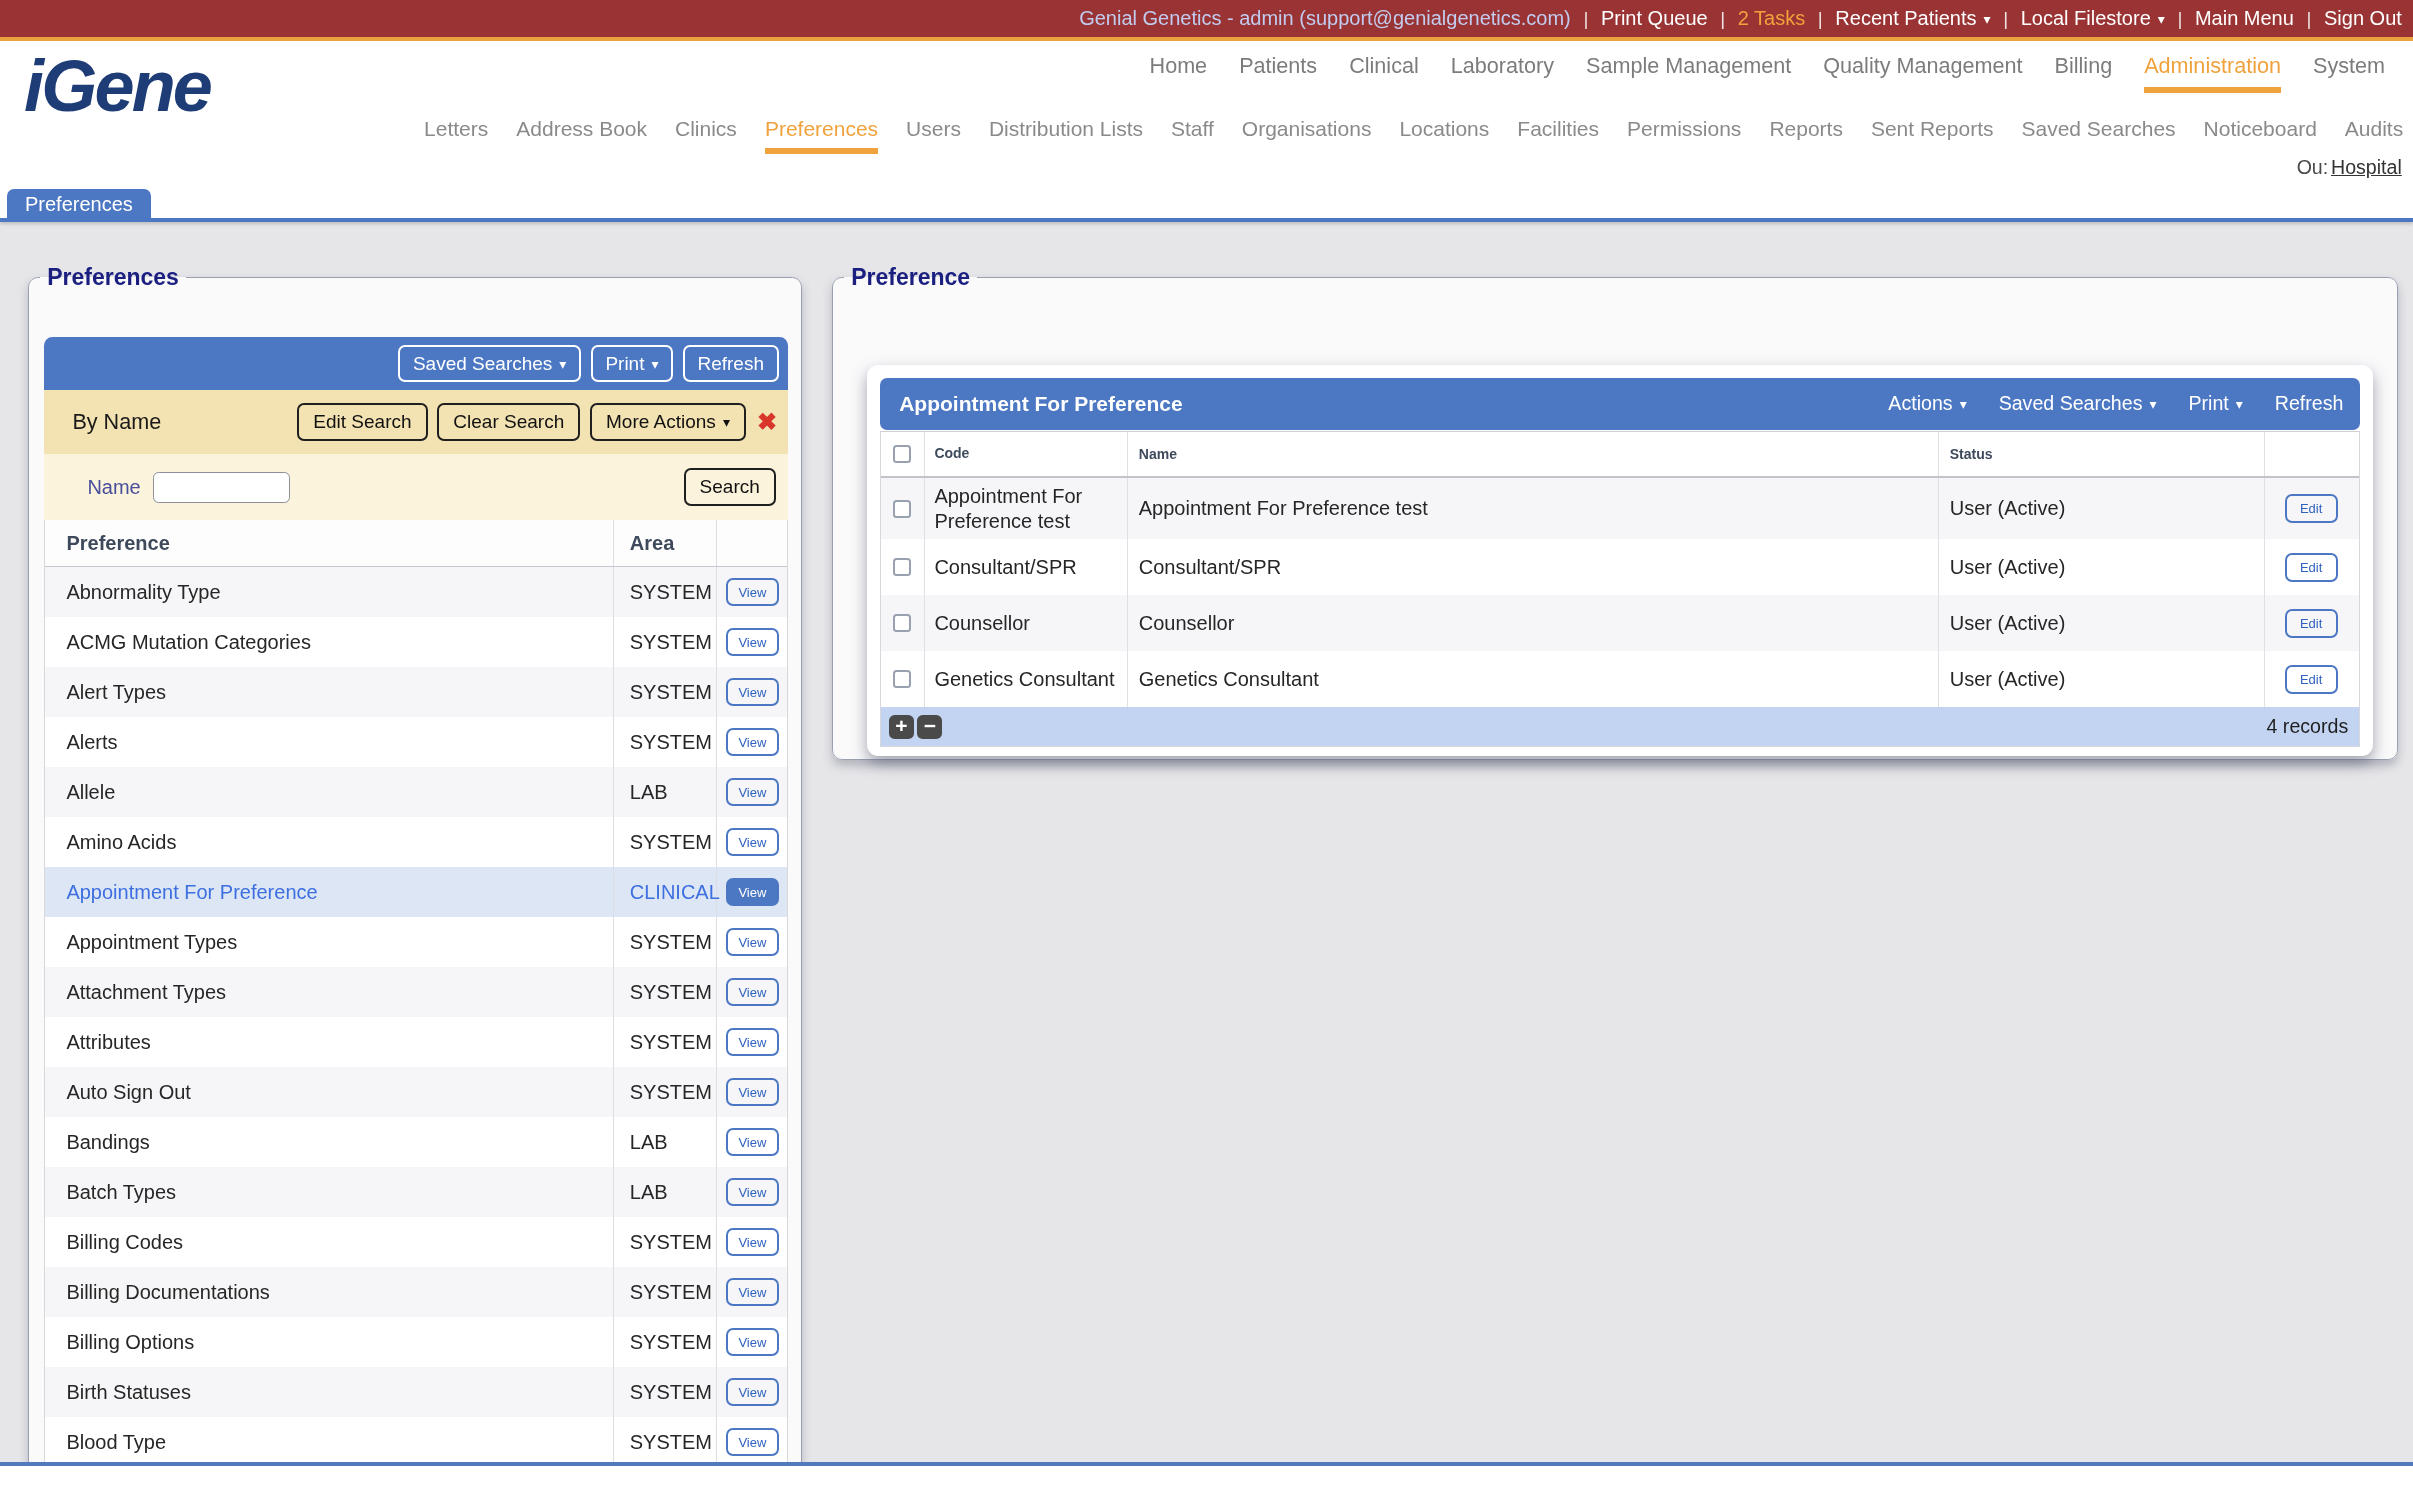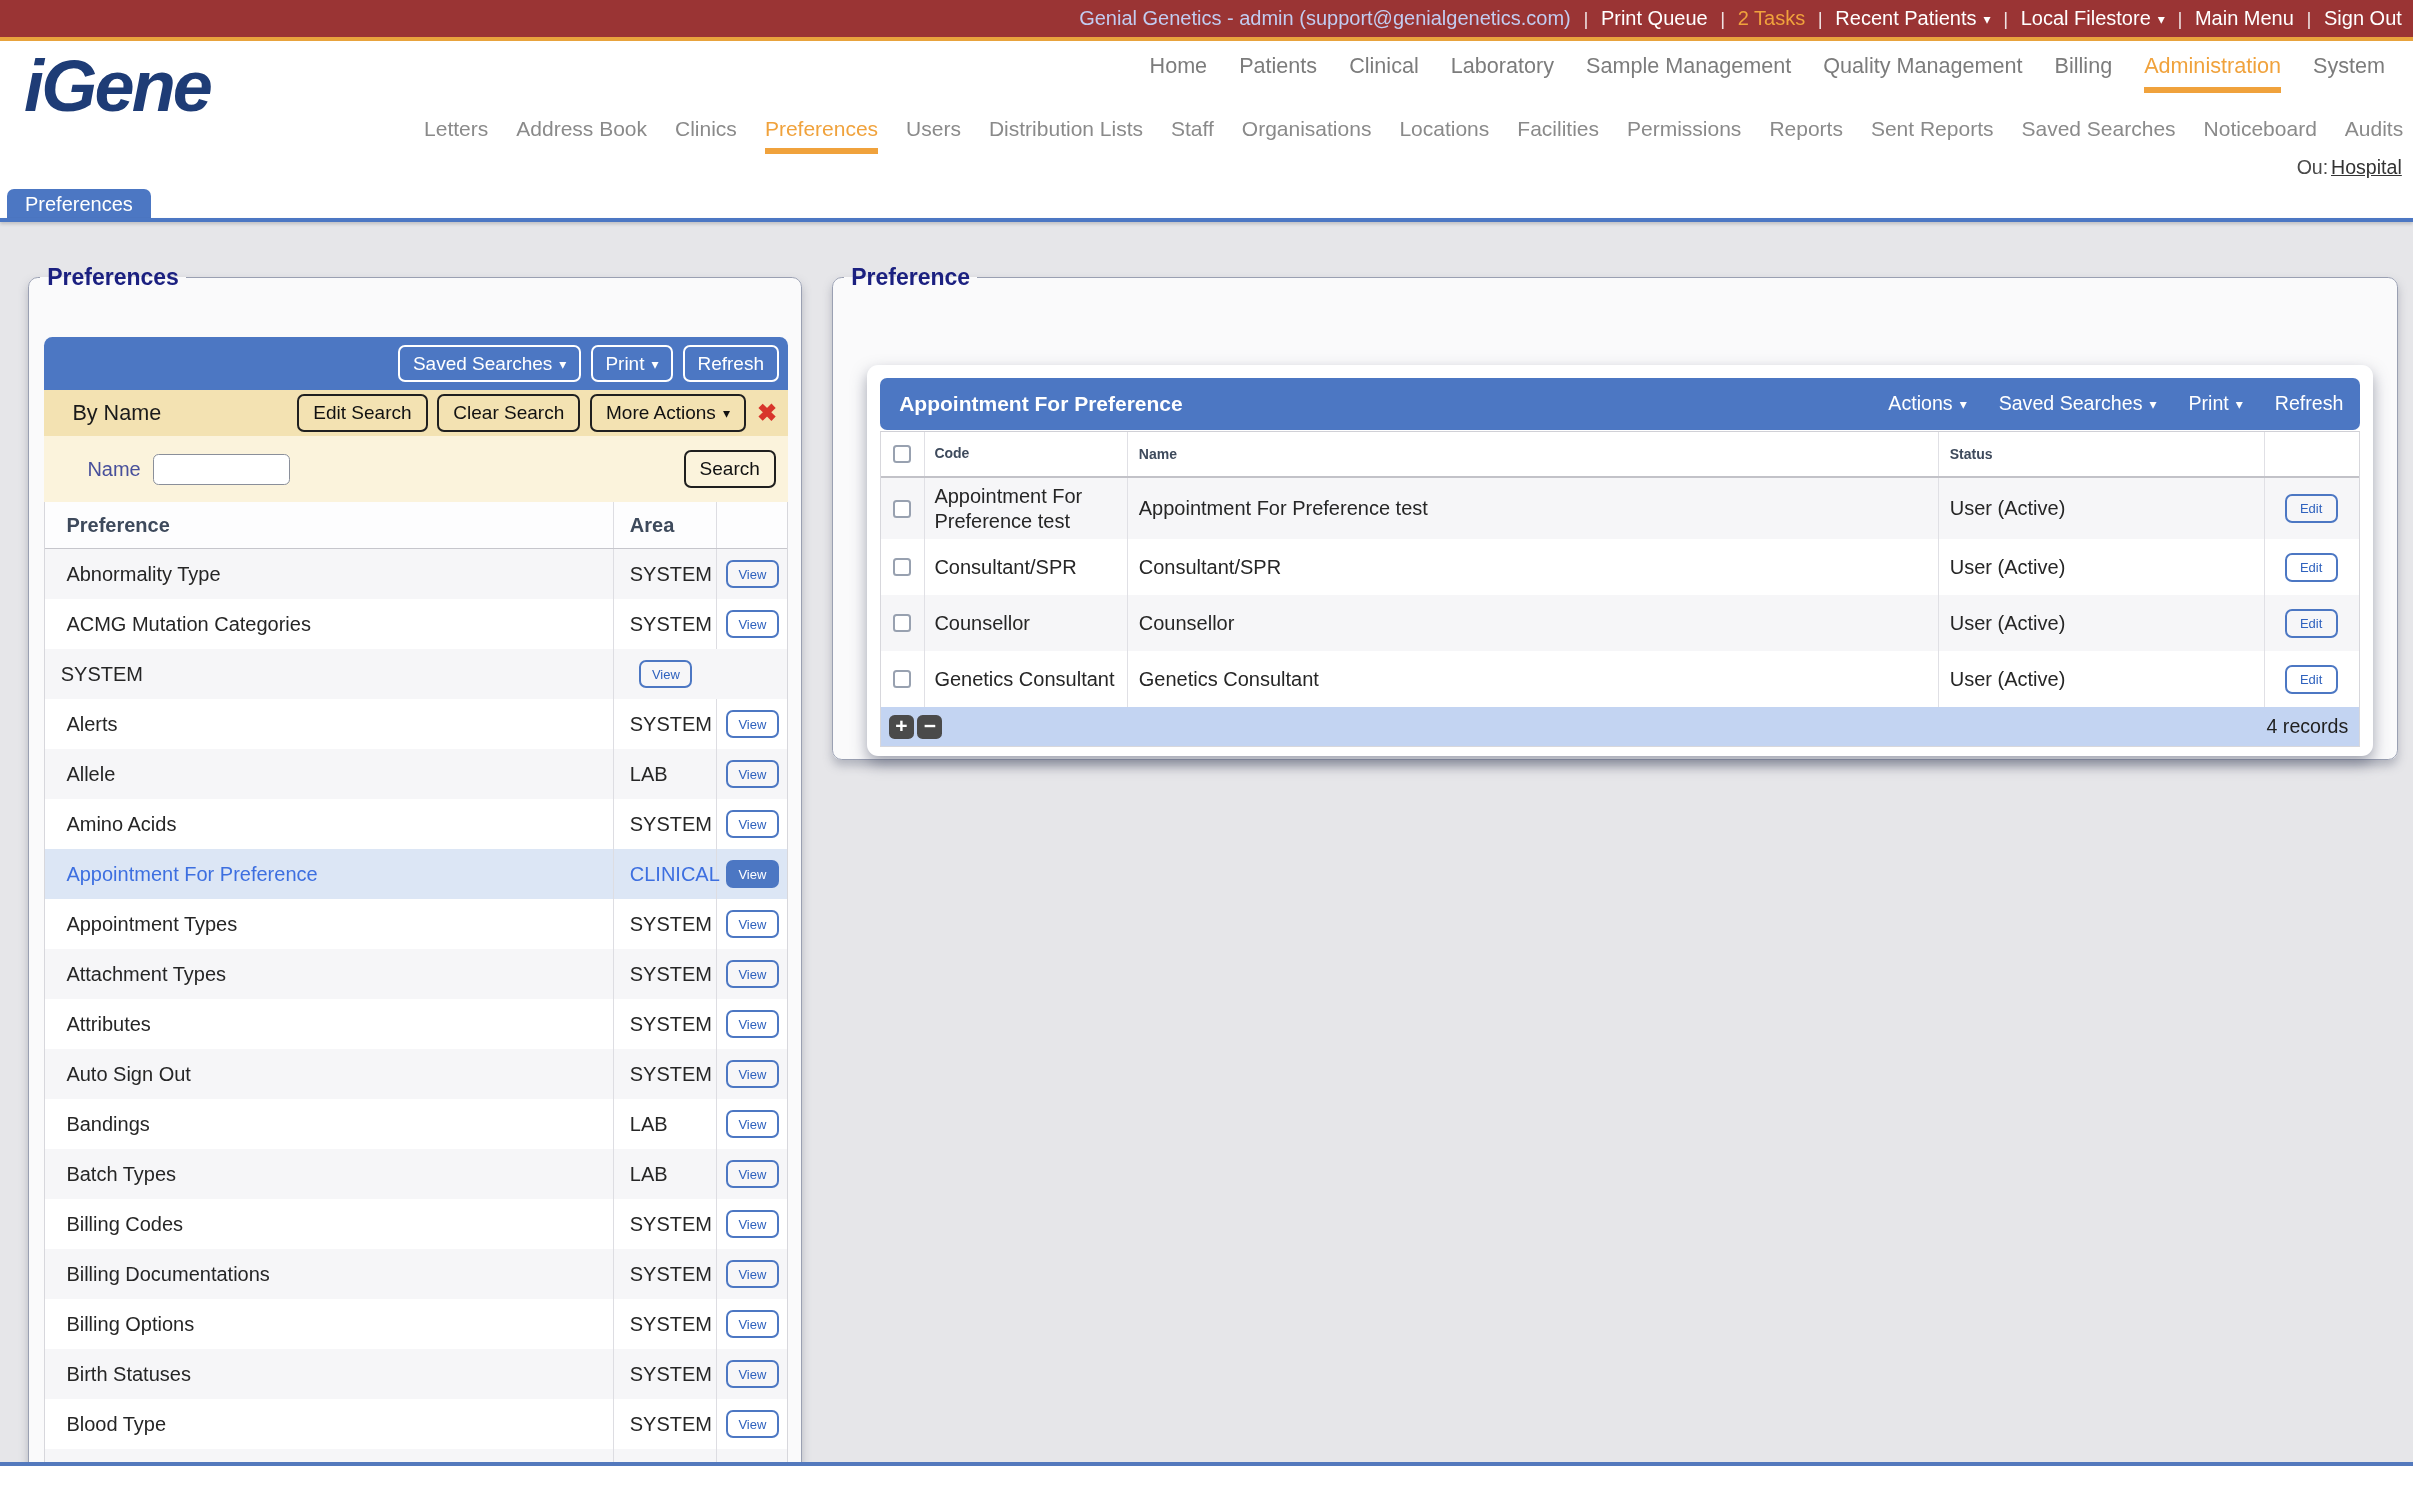--- a/index.html
+++ b/index.html
@@ -80,21 +80,21 @@
   .lc-toolbar {
     height:53px; background:#4C77C3; border-radius:8.4px 8.4px 0 0;
     display:flex; align-items:center; justify-content:flex-end; gap:9.8px; padding-right:9.8px;
   }
   .btn-outline-white {
     background:transparent; border:2.1px solid #ffffff; border-radius:7px; color:#fff;
     font-size:19px; padding:5.6px 12.6px; font-family:inherit;
     display:inline-flex; align-items:center; gap:7px; cursor:pointer;
   }
   .lc-byname {
-    height:46px; background:#F3E2B2; display:flex; align-items:center;
+    height:64px; background:#F3E2B2; display:flex; align-items:center;
     padding:0 11.2px 0 28px;
   }
   .byname-title { font-size:21.6px; color:#1A1A1A; }
   .btn-outline-dark {
     background:transparent; border:2.1px solid #1F1F1F; border-radius:7px; color:#111111;
     font-size:19px; padding:6.3px 14px; margin-left:9.8px; font-family:inherit;
     display:inline-flex; align-items:center; gap:7px; cursor:pointer;
   }
   .close-x { color:#D8352B; font-size:24px; font-weight:bold; margin-left:11.2px; cursor:pointer; }
   .lc-search {
@@ -286,20 +286,21 @@
               </div>
             </div>
             <div class="lrow">
               <div class="lcell-pref">ACMG Mutation Categories</div>
               <div class="lcell-area">SYSTEM</div>
               <div class="lcell-view">
                 <button class="view-btn">View</button>
               </div>
             </div>
             <div class="lrow gray">
+              <div class="lcell-pref">Alert Types</div>
               <div class="lcell-area">SYSTEM</div>
               <div class="lcell-view">
                 <button class="view-btn">View</button>
               </div>
             </div>
             <div class="lrow">
               <div class="lcell-pref">Alerts</div>
               <div class="lcell-area">SYSTEM</div>
               <div class="lcell-view">
                 <button class="view-btn">View</button>

